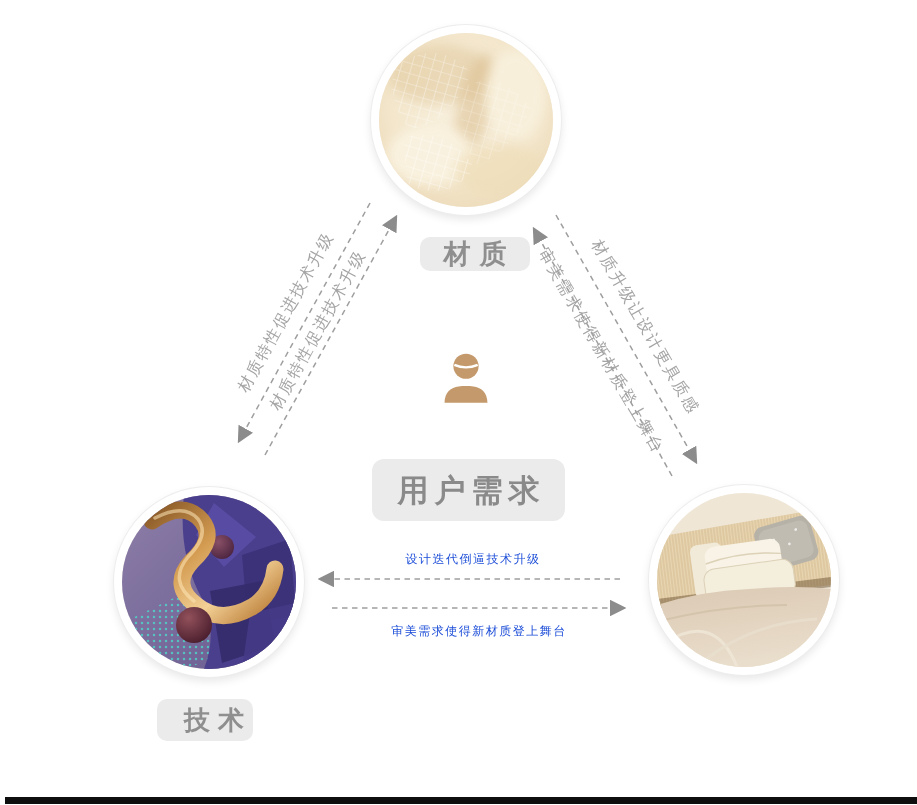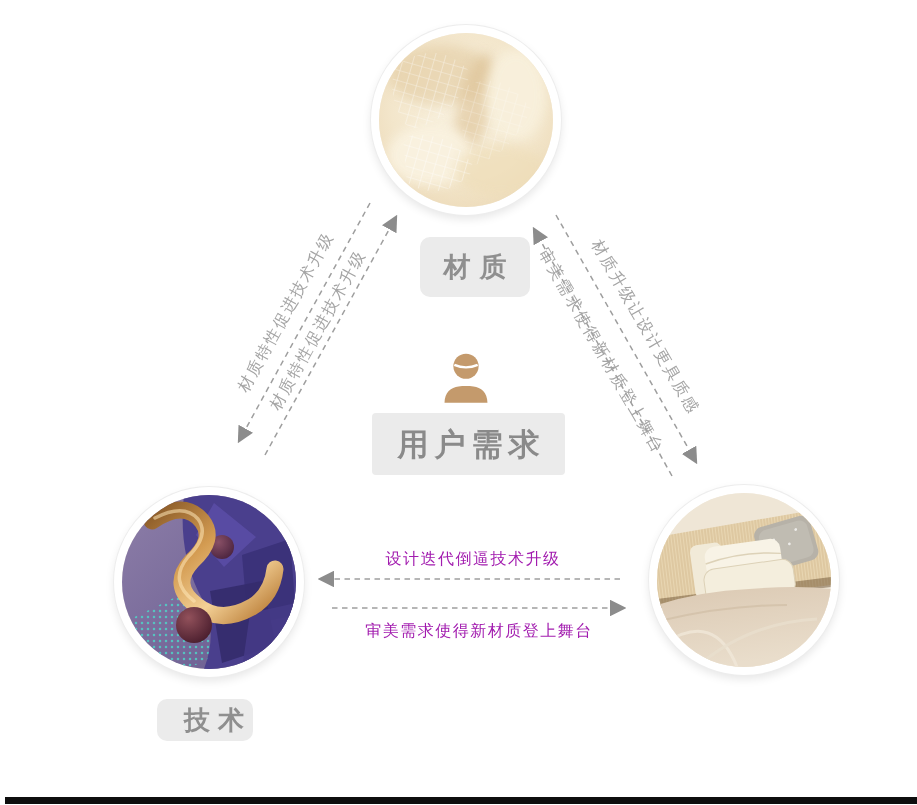--- a/index.html
+++ b/index.html
@@ -13,30 +13,30 @@
     border:8px solid #ffffff;overflow:hidden;background:#f5f0e6;
     box-shadow:0 0 0 1px #ededed, 0 4px 10px rgba(0,0,0,.10);
   }
   .photo-circle svg{display:block;width:174px;height:174px;}
   
   .tag{
     position:absolute;background:#ebebeb;color:#8f8f8f;font-weight:700;
     display:flex;align-items:center;justify-content:center;
     border-radius:10px;line-height:1;
   }
-  .tag-vertex{width:110px;height:60px;font-size:27px;letter-spacing:9px;padding-left:9px;box-sizing:border-box;}
+  .tag-vertex{width:110px;height:34px;font-size:27px;letter-spacing:9px;padding-left:9px;box-sizing:border-box;}
   .tag-small{width:96px;height:42px;font-size:26px;letter-spacing:8px;padding-left:26px;box-sizing:border-box;}
-  .tag-center{width:193px;height:62px;font-size:31px;letter-spacing:6px;padding-left:6px;box-sizing:border-box;border-radius:4px;color:#8a8a8a;}
+  .tag-center{width:193px;height:62px;font-size:31px;letter-spacing:6px;padding-left:6px;box-sizing:border-box;border-radius:12px;color:#8a8a8a;margin-top:46px;}
   
   .edge-label{
     position:absolute;white-space:nowrap;color:#a4a4a4;font-size:16px;
     letter-spacing:2px;line-height:1;
   }
   .h-label{
-    position:absolute;white-space:nowrap;color:#a21caf;font-size:16px;
+    position:absolute;white-space:nowrap;color:#1d4ed8;font-size:12px;
     letter-spacing:1.5px;line-height:1;transform:translate(-50%,-50%);
   }
   .lines-svg{position:absolute;left:0;top:0;width:917px;height:805px;pointer-events:none;}
   .person{position:absolute;left:438px;top:350px;width:56px;height:53px;}
   .footer-bar{position:absolute;left:5px;top:797px;width:912px;height:7px;background:#0e0e0e;}
 </style>
 </head>
 <body>
 
 <div class="stage">

